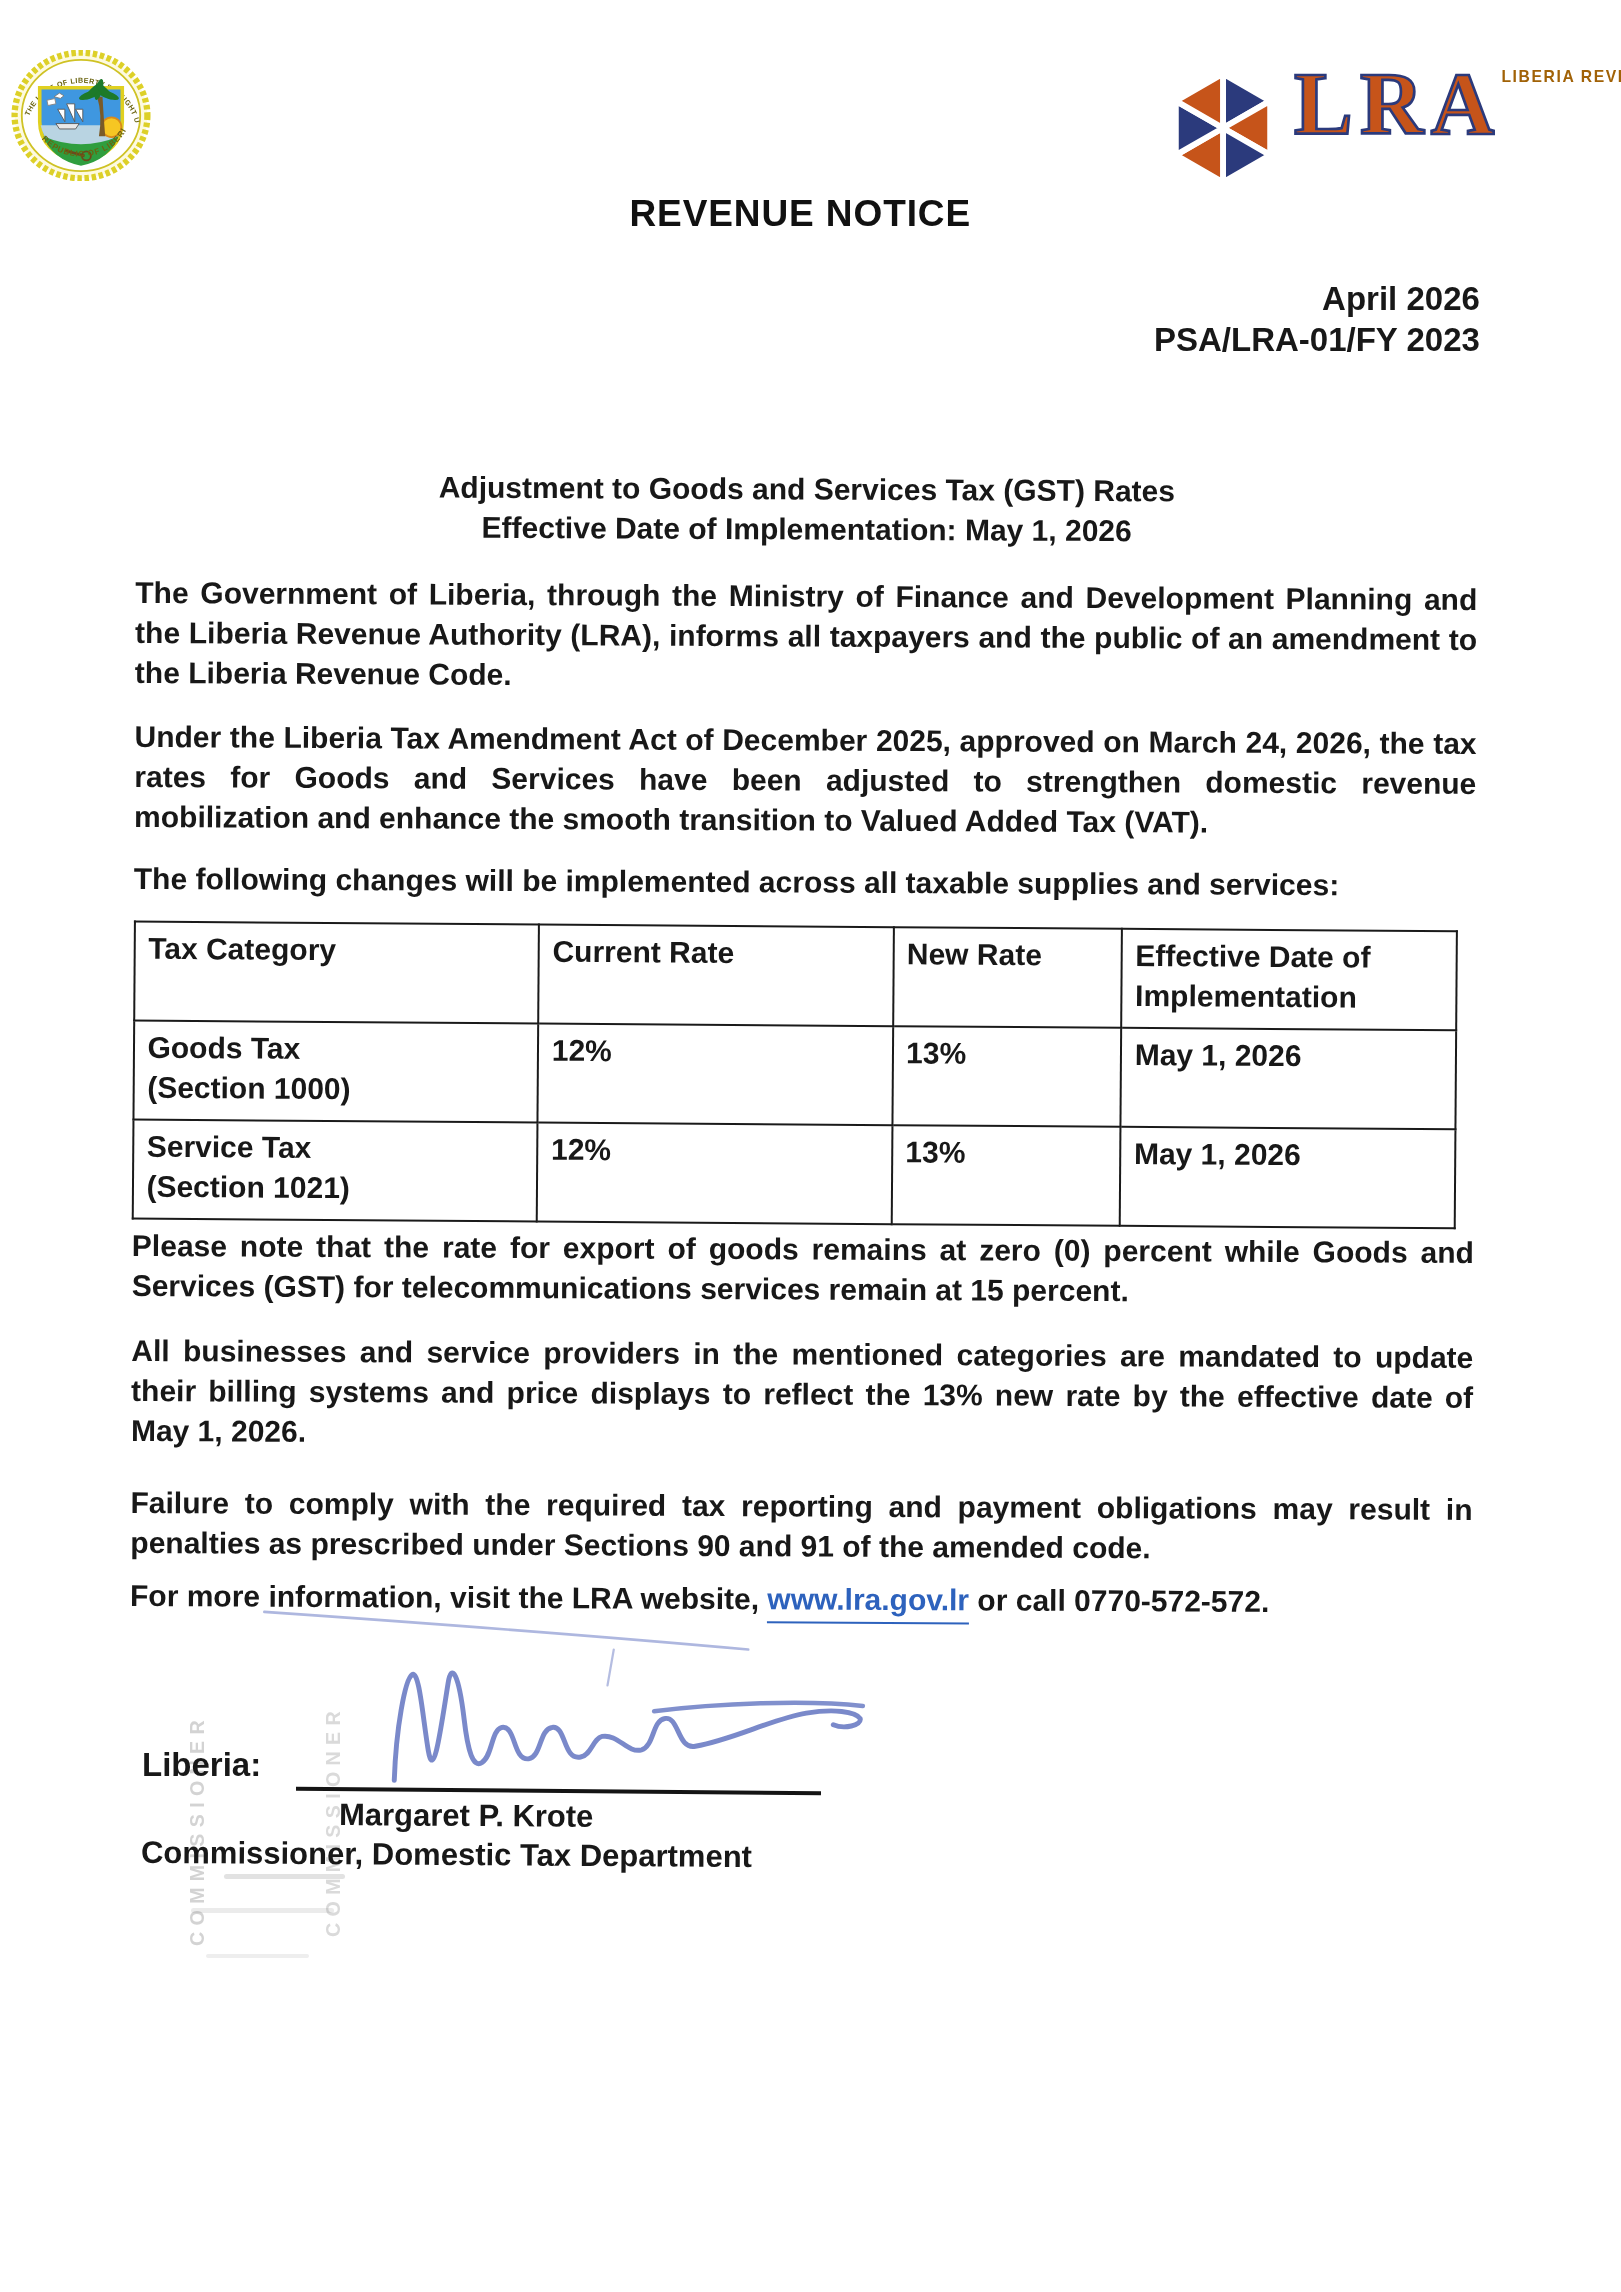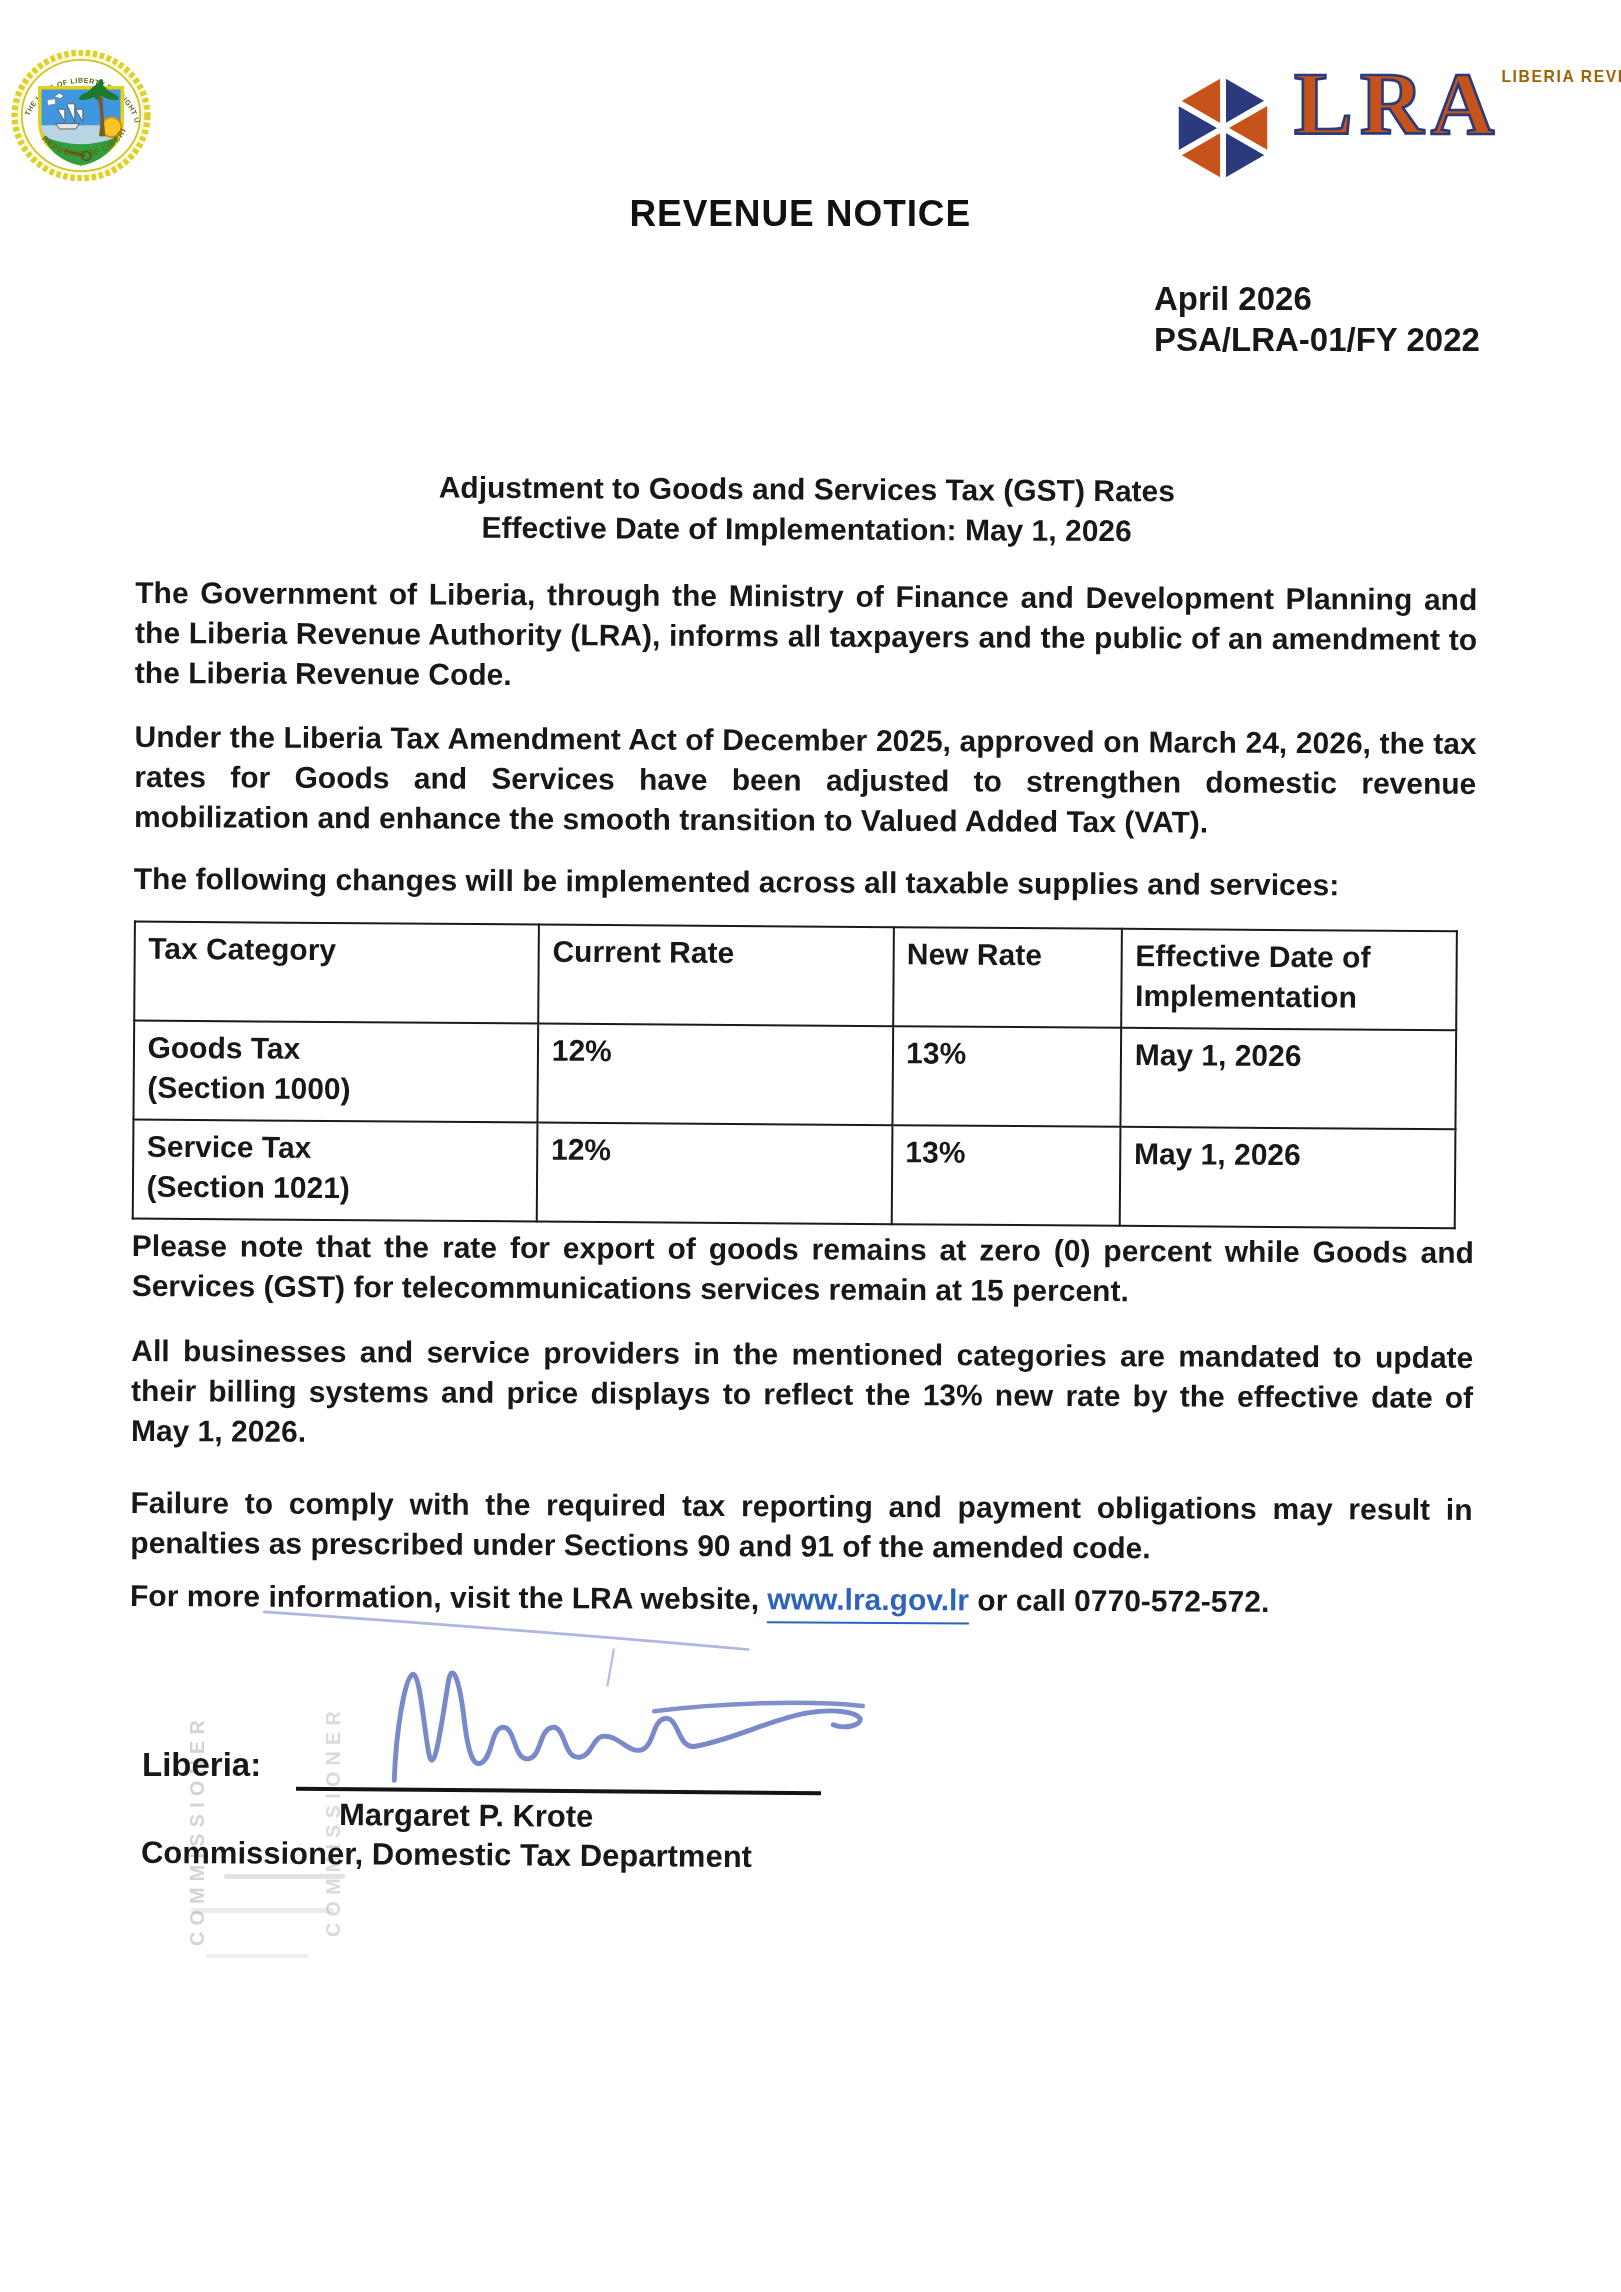--- a/index.html
+++ b/index.html
@@ -18,21 +18,21 @@
     font-size:88px;line-height:0.92;color:#c6541a;letter-spacing:7.2px;
     -webkit-text-stroke:2.7px #2b3a7c;text-stroke:2.7px #2b3a7c;
   }
   .lra-rule-navy{height:4.5px;background:#2b3a7c;margin-top:3.6px;}
   .lra-sub{color:#a16207;font-size:15.7px;letter-spacing:1.6px;margin-top:3.6px;white-space:nowrap;}
   .lra-rule-orange{height:2.7px;background:#b6401c;margin-top:2.7px;}
   .doc-title{
     position:absolute;top:193px;left:50%;transform:translateX(-53%);
     font-size:37px;letter-spacing:0.9px;white-space:nowrap;color:#111;
   }
-  .date-block{position:absolute;left:1154px;top:278px;font-size:33px;line-height:41px;white-space:nowrap;}
+  .date-block{position:absolute;left:1154px;top:278px;font-size:33px;line-height:41px;white-space:nowrap;text-align:right;}
   
   .bodywrap{
     position:absolute;left:136px;top:466px;width:1342px;
     font-size:30px;line-height:40px;transform:rotate(0.3deg);transform-origin:0 0;
   }
   .subject{text-align:center;margin-bottom:27px;}
   .para{text-align:justify;margin:0 0 24px 0;}
   .para.tight{margin-bottom:22.4px;}
   .para.afterTable{margin-bottom:25px;}
   .para.preFooter{margin-bottom:32px;}
@@ -126,21 +126,21 @@
       <div class="lra-word">LRA</div>
       <div class="lra-rule-navy"></div>
       <div class="lra-sub">LIBERIA REVENUE AUTHORITY</div>
       <div class="lra-rule-orange"></div>
     </div>
   </div>
 
   <div class="doc-title">REVENUE NOTICE</div>
   <div class="date-block">
     <div>April 2026</div>
-    <div>PSA/LRA-01/FY 2022</div>
+    <div>PSA/LRA-01/FY 2023</div>
   </div>
 
   <div class="bodywrap">
     <div class="subject">
       <div>Adjustment to Goods and Services Tax (GST) Rates</div>
       <div>Effective Date of Implementation: May 1, 2026</div>
     </div>
 
     <p class="para">The Government of Liberia, through the Ministry of Finance and Development Planning and the Liberia Revenue Authority (LRA), informs all taxpayers and the public of an amendment to the Liberia Revenue Code.</p>
     <p class="para tight">Under the Liberia Tax Amendment Act of December 2025, approved on March 24, 2026, the tax rates for Goods and Services have been adjusted to strengthen domestic revenue mobilization and enhance the smooth transition to Valued Added Tax (VAT).</p>

